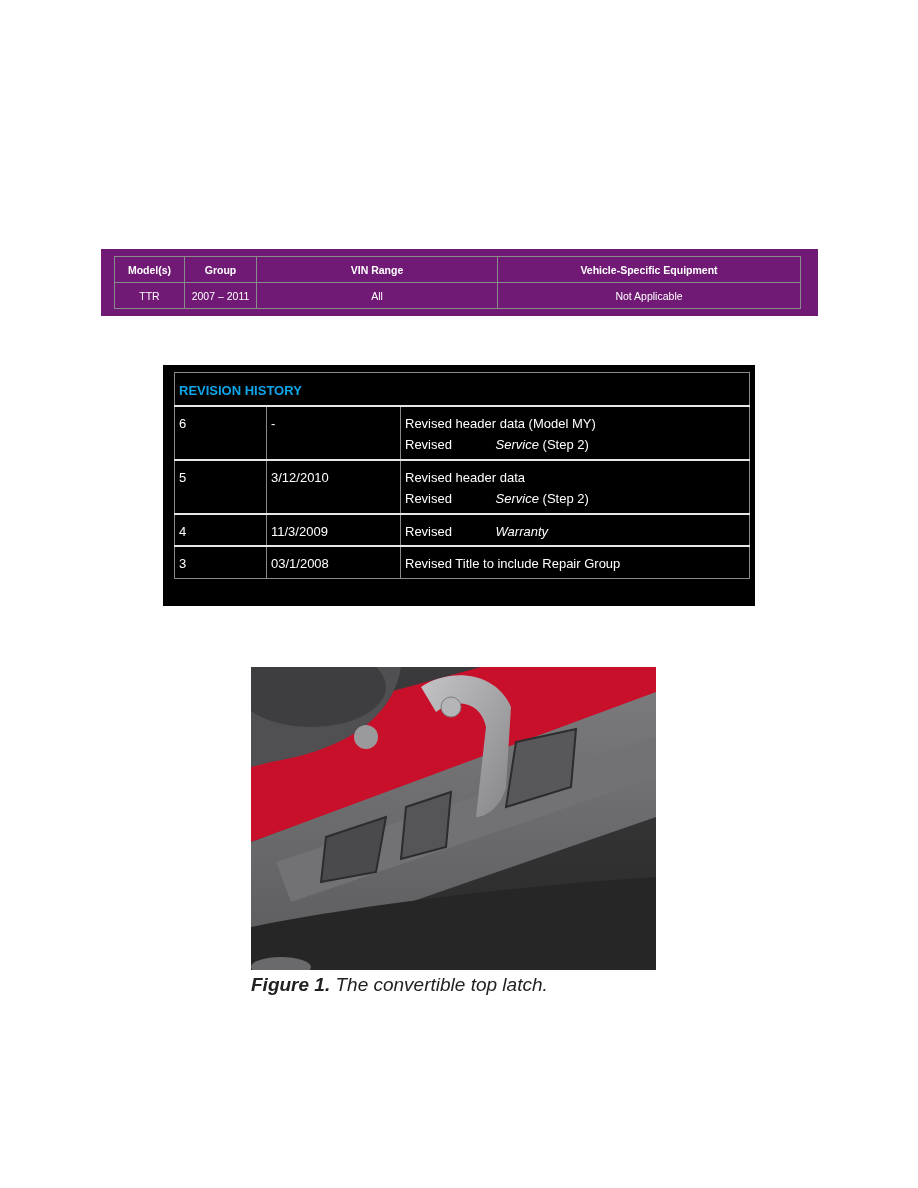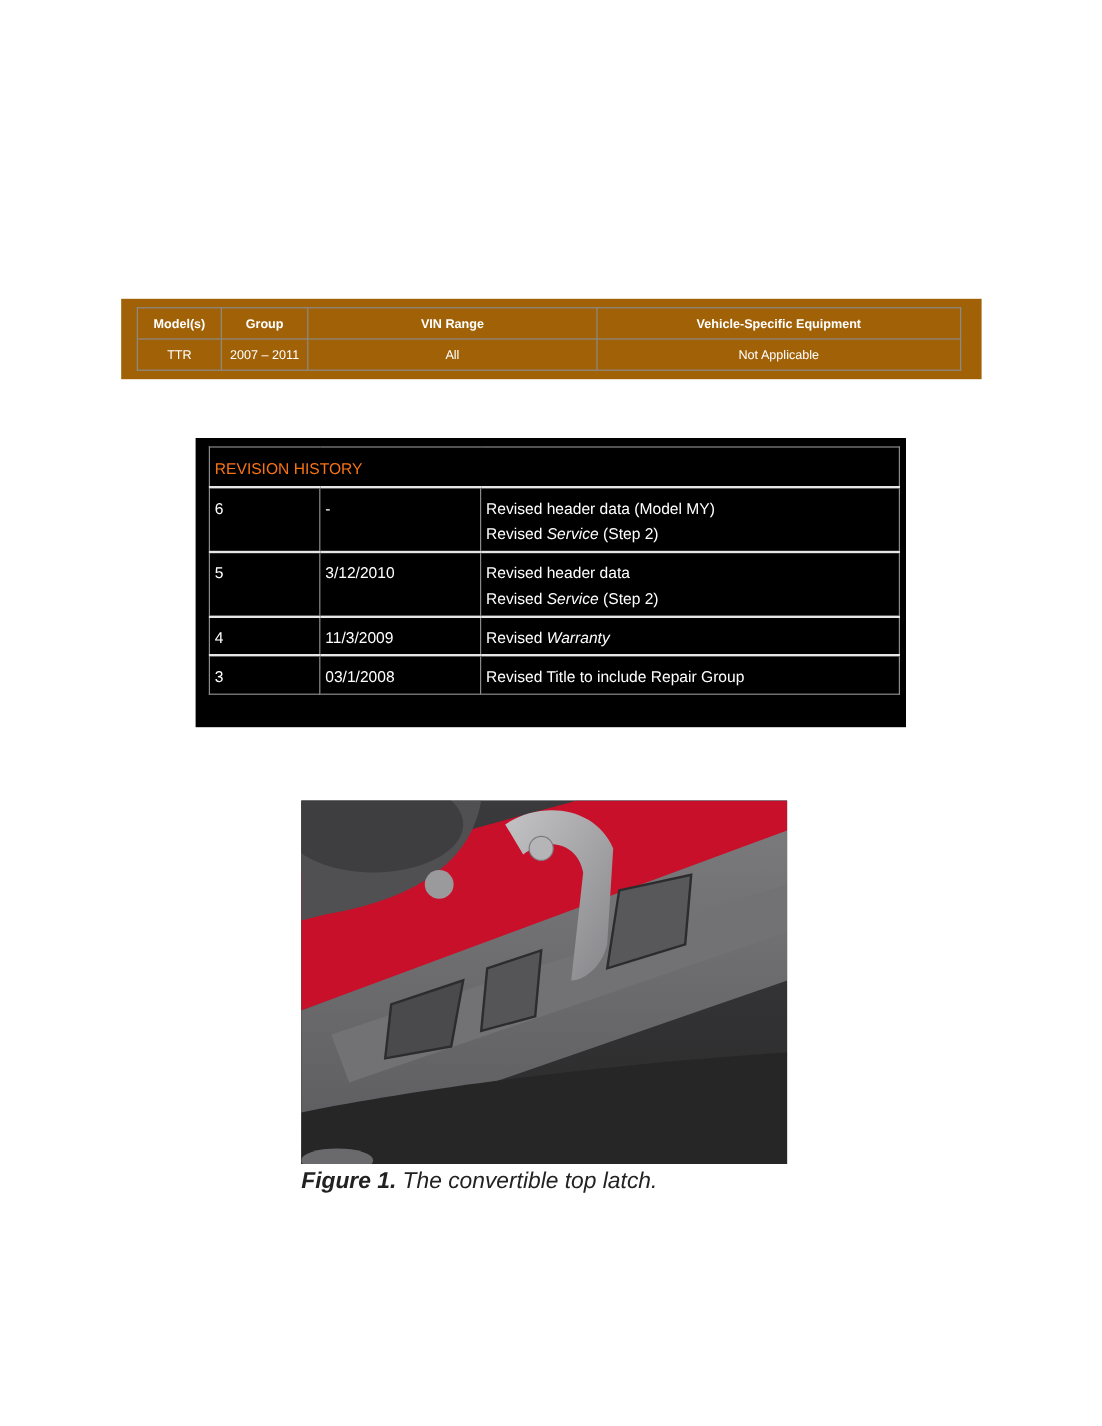--- a/index.html
+++ b/index.html
@@ -3,21 +3,21 @@
   <meta charset="utf-8">
   <style>
     html, body { margin: 0; padding: 0; }
     body {
       width: 918px; height: 1188px; background: #ffffff; position: relative;
       font-family: "Liberation Sans", sans-serif; overflow: hidden;
     }
     
     .app-box {
       position: absolute; left: 101px; top: 249px; width: 717px; height: 67px;
-      background: #a16207;
+      background: #701a75;
     }
     .app-table {
       position: absolute; left: 13px; top: 7px; width: 686px; height: 52px;
       border-collapse: collapse; table-layout: fixed;
       color: #fff; font-size: 10.5px;
     }
     .app-table td, .app-table th {
       border: 1.5px solid #8a8a8a; text-align: center; padding: 0; height: 25px;
     }
     .app-table th { font-weight: bold; }
@@ -28,34 +28,34 @@
     }
     .rev-table {
       position: absolute; left: 11px; top: 7px; width: 575px;
       border-collapse: collapse; table-layout: fixed; color: #fff; font-size: 13px;
     }
     .rev-table td, .rev-table th {
       border: 1.5px solid #8a8a8a; text-align: left; vertical-align: top;
       padding: 0 4px;
     }
     .rev-table .title-cell {
-      color: #f97316; font-weight: normal; height: 30px; vertical-align: middle;
+      color: #0ea5e9; font-weight: bold; height: 30px; vertical-align: middle;
       padding-top: 2px;
     }
     .rev-table th { font-weight: bold; height: 29px; vertical-align: middle; }
     .rev-table td.col-div { border-left: 1.5px solid #e6e6e6; }
     .rev-table tr.data td { border-top: 2px solid #e6e6e6; }
     .rev-table tr.data td { padding-top: 10px; }
     .rev-table .line { display: block; line-height: 21px; }
     .rev-table .first-line { margin-top: -4px; }
     .rev-table .row6 td { height: 42px; }
     .rev-table .row5 td { height: 42px; }
     .rev-table .row4 td { height: 20px; }
     .rev-table .row3 td { height: 21px; }
-    em { font-style: italic; }
+    em { font-style: italic; margin-left: 40px; }
     
     .figure {
       position: absolute; left: 251px; top: 667px; width: 405px; height: 303px;
       overflow: hidden; background: #4a4a4c;
     }
     .figure svg { display: block; }
     .caption {
       position: absolute; left: 251px; top: 974px; font-size: 19px; color: #222;
       font-style: italic;
     }

